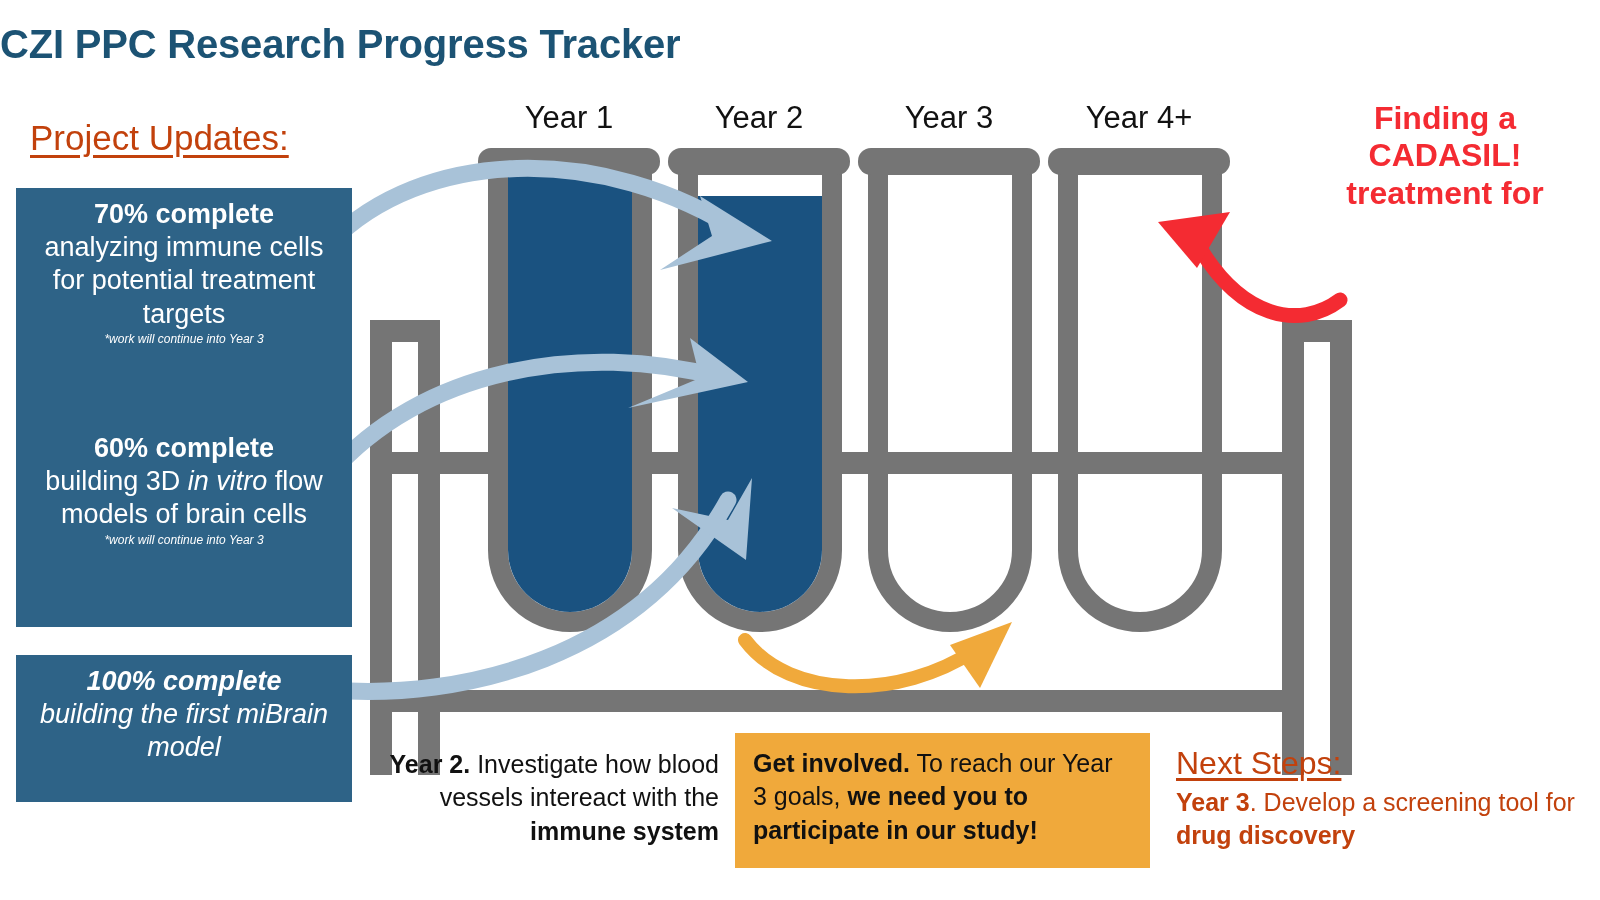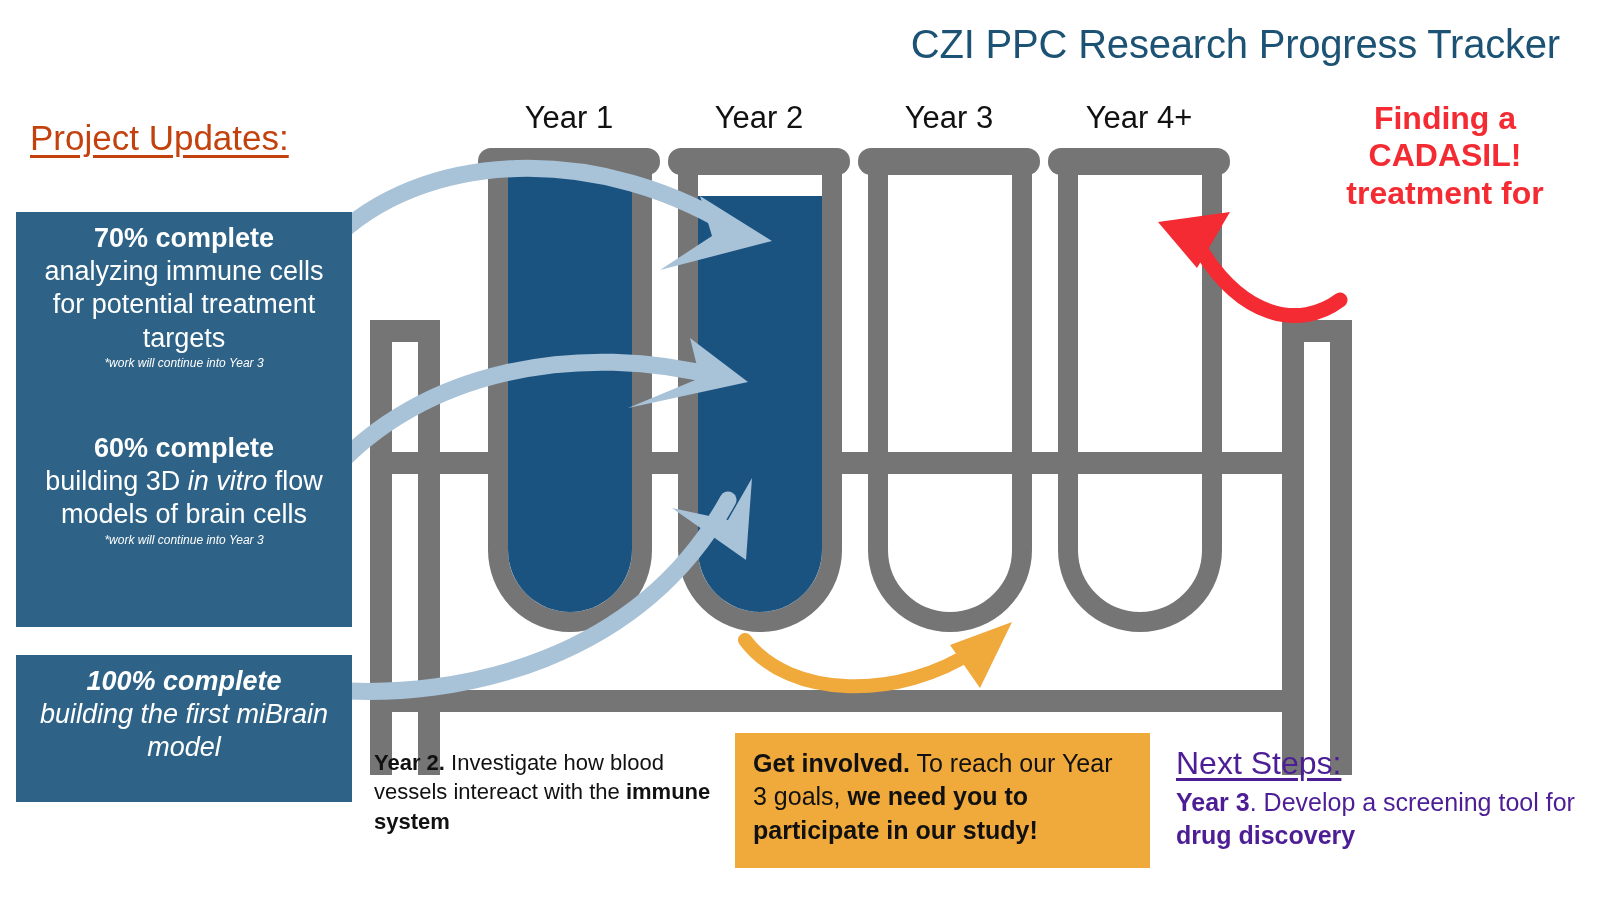--- a/index.html
+++ b/index.html
@@ -5,41 +5,41 @@
   html,body{margin:0;padding:0;}
   body{
     width:1600px;height:900px;background:#ffffff;overflow:hidden;
     font-family:"Liberation Sans", sans-serif;
     position:relative;
   }
   #stage{position:absolute;left:0;top:0;width:1600px;height:900px;}
 
   
   #title{
-    position:absolute;left:0;top:22px;width:1560px;text-align:right;
-    font-size:40px;font-weight:normal;color:#1c5374;letter-spacing:-0.2px;
+    position:absolute;left:0;top:22px;width:1560px;text-align:left;
+    font-size:40px;font-weight:bold;color:#1c5374;letter-spacing:-0.2px;
   }
 
   
   #updates-heading{
     position:absolute;left:30px;top:118px;
     font-size:35px;color:#c2410c;text-decoration:underline;
     text-underline-offset:5px;
   }
   .update-box{
     position:absolute;left:16px;width:336px;
     background:#2e6387;color:#ffffff;
     text-align:center;
     box-sizing:border-box;
     padding:10px 12px 8px;
   }
   .update-box .pct{font-size:27px;font-weight:bold;line-height:1.22;}
   .update-box .desc{font-size:27px;line-height:1.24;font-weight:normal;}
   .update-box .note{font-size:12px;font-style:italic;line-height:1.3;margin-top:1px;}
-  #box1{top:188px;height:261px;margin-top:24px;}
+  #box1{top:188px;height:261px;}
   #box2{top:422px;height:205px;}
   #box3{top:655px;height:147px;font-style:italic;}
 
   
   #rack{position:absolute;left:0;top:0;}
 
   
   .year-label{
     position:absolute;top:100px;width:182px;text-align:center;
     font-size:31px;color:#111;
@@ -48,31 +48,31 @@
 
   
   #cadasil{
     position:absolute;left:1300px;top:100px;width:290px;text-align:center;
     font-size:32px;font-weight:bold;color:#f42b32;line-height:1.17;
   }
 
   
   #year2-note{
     position:absolute;left:374px;top:748px;width:345px;
-    font-size:22px;color:#111;line-height:1.33;
+    font-size:25px;color:#111;line-height:1.33;text-align:right;
   }
   #get-involved{
     position:absolute;left:735px;top:733px;width:415px;height:135px;
     background:#f0a93b;color:#111;box-sizing:border-box;
     padding:14px 18px 0 18px;
     font-size:25px;line-height:1.33;
   }
   #next-steps{
     position:absolute;left:1176px;top:742px;width:410px;
-    font-size:25px;color:#4c1d95;line-height:1.33;
+    font-size:25px;color:#c2410c;line-height:1.33;
   }
   #next-steps .ns-head{
     display:block;font-size:32px;text-decoration:underline;
     text-underline-offset:4px;margin-bottom:1px;
   }
   b{font-weight:bold;}
   i{font-style:italic;}
 </style>
 </head>
 <body>

